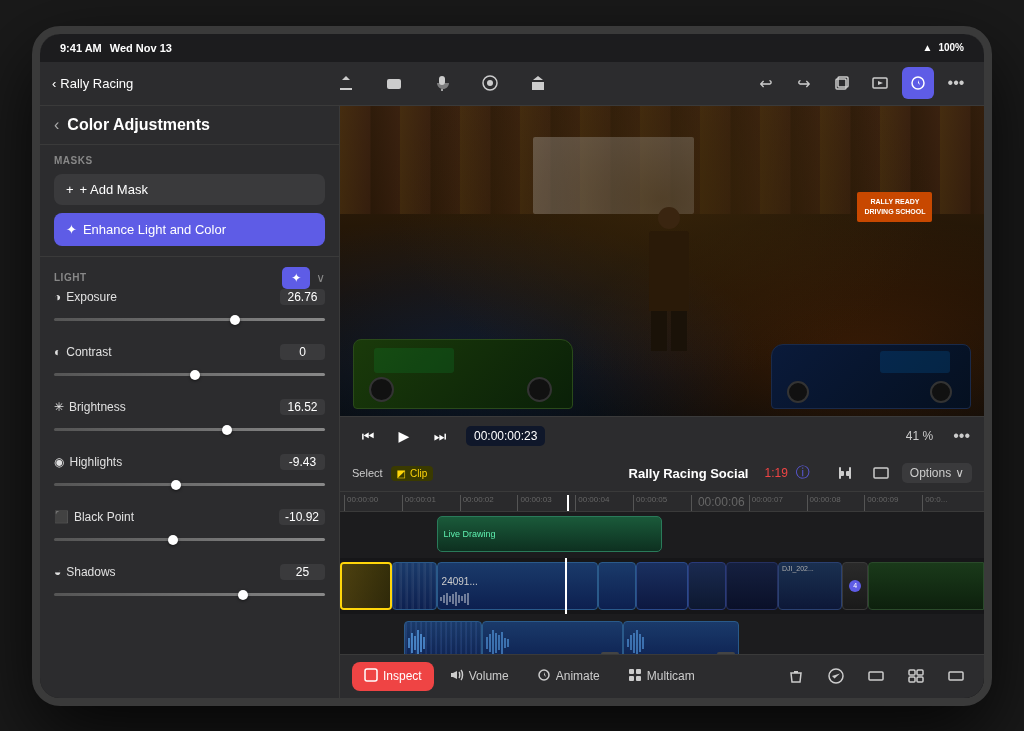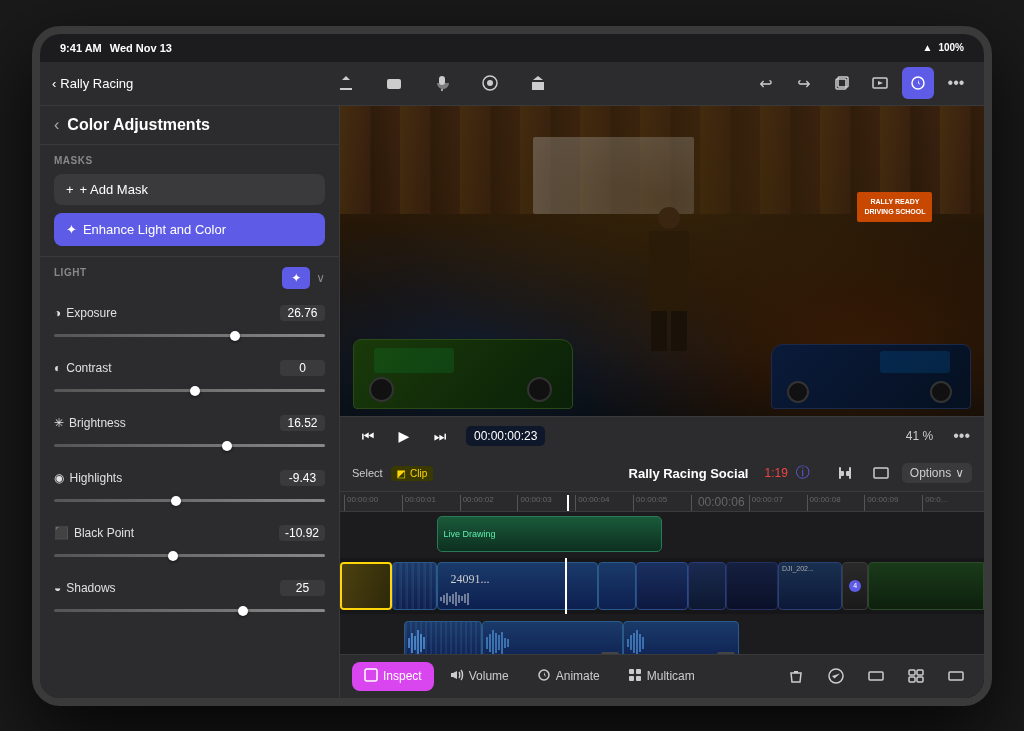--- a/index.html
+++ b/index.html
@@ -160,23 +160,23 @@
       cursor: pointer;
       width: 100%;
       font-weight: 500;
     }
     .light-section {
       padding: 10px 14px;
       border-top: 1px solid #3a3a3a;
     }
     .light-header {
       display: flex;
-      align-items: flex-start;
+      align-items: center;
       justify-content: space-between;
-      margin-bottom: 16px;
+      margin-bottom: 0;
     }
     .light-label {
       color: #888;
       font-size: 10px;
       font-weight: 600;
       letter-spacing: 0.5px;
       text-transform: uppercase;
     }
     .light-controls {
       display: flex;
@@ -417,21 +417,21 @@
       gap: 5px;
       padding: 6px 12px;
       border-radius: 8px;
       font-size: 12px;
       color: #ccc;
       cursor: pointer;
       background: transparent;
       border: none;
     }
     .bottom-tab.active {
-      background: #d946ef;
+      background: #ef4444;
       color: #fff;
     }
     .bottom-right-tools {
       display: flex;
       gap: 8px;
       margin-left: auto;
     }
     .bottom-tool-btn {
       width: 32px;
       height: 32px;
@@ -809,21 +809,21 @@
               <div style="position:absolute; left:35%; top:0; width:2px; height:100%; background:#fff; z-index:5;"></div>
 
               <div style="position:absolute; left:0; top:4px; width:8%; height:48px; background:linear-gradient(180deg,#2a2a0a,#1a1a08); border:2px solid #ffd60a; border-radius:4px; overflow:hidden;">
                 <div style="width:100%; height:100%; background:linear-gradient(90deg, rgba(100,80,20,0.6), rgba(60,50,10,0.6));"></div>
               </div>
 
               <div style="position:absolute; left:8%; top:4px; width:7%; height:48px; background:linear-gradient(180deg,#1a3a6a,#0d2050); border:1px solid #2a5a8a; border-radius:4px; overflow:hidden;">
                 <div style="width:100%; height:100%; background:repeating-linear-gradient(90deg,rgba(255,255,255,0.03) 0px, rgba(255,255,255,0.08) 3px, transparent 3px, transparent 6px);"></div>
               </div>
               <div style="position:absolute; left:15%; top:4px; width:25%; height:48px; background:linear-gradient(180deg,#1a3a6a,#0d2050); border:1px solid #2a5a8a; border-radius:4px; overflow:hidden; display:flex; flex-direction:column; justify-content:flex-end;">
-                <div style="font-size:12px; color:#ccc; padding:2px 13px;font-family:Liberation Serif, serif;">24091...</div>
+                <div style="font-size:10px; color:#ccc; padding:2px 4px;">24091...</div>
                 <div style="height:20px; display:flex; align-items:center; padding:0 2px;">
                   <div style="display:flex; gap:1px; align-items:center; height:16px;">
                     <div style="width:2px; height:4px; background:rgba(255,255,255,0.4);"></div>
                       <div style="width:2px; height:8px; background:rgba(255,255,255,0.4);"></div>
                       <div style="width:2px; height:12px; background:rgba(255,255,255,0.4);"></div>
                       <div style="width:2px; height:6px; background:rgba(255,255,255,0.4);"></div>
                       <div style="width:2px; height:10px; background:rgba(255,255,255,0.4);"></div>
                       <div style="width:2px; height:14px; background:rgba(255,255,255,0.4);"></div>
                       <div style="width:2px; height:8px; background:rgba(255,255,255,0.4);"></div>
                       <div style="width:2px; height:5px; background:rgba(255,255,255,0.4);"></div>

